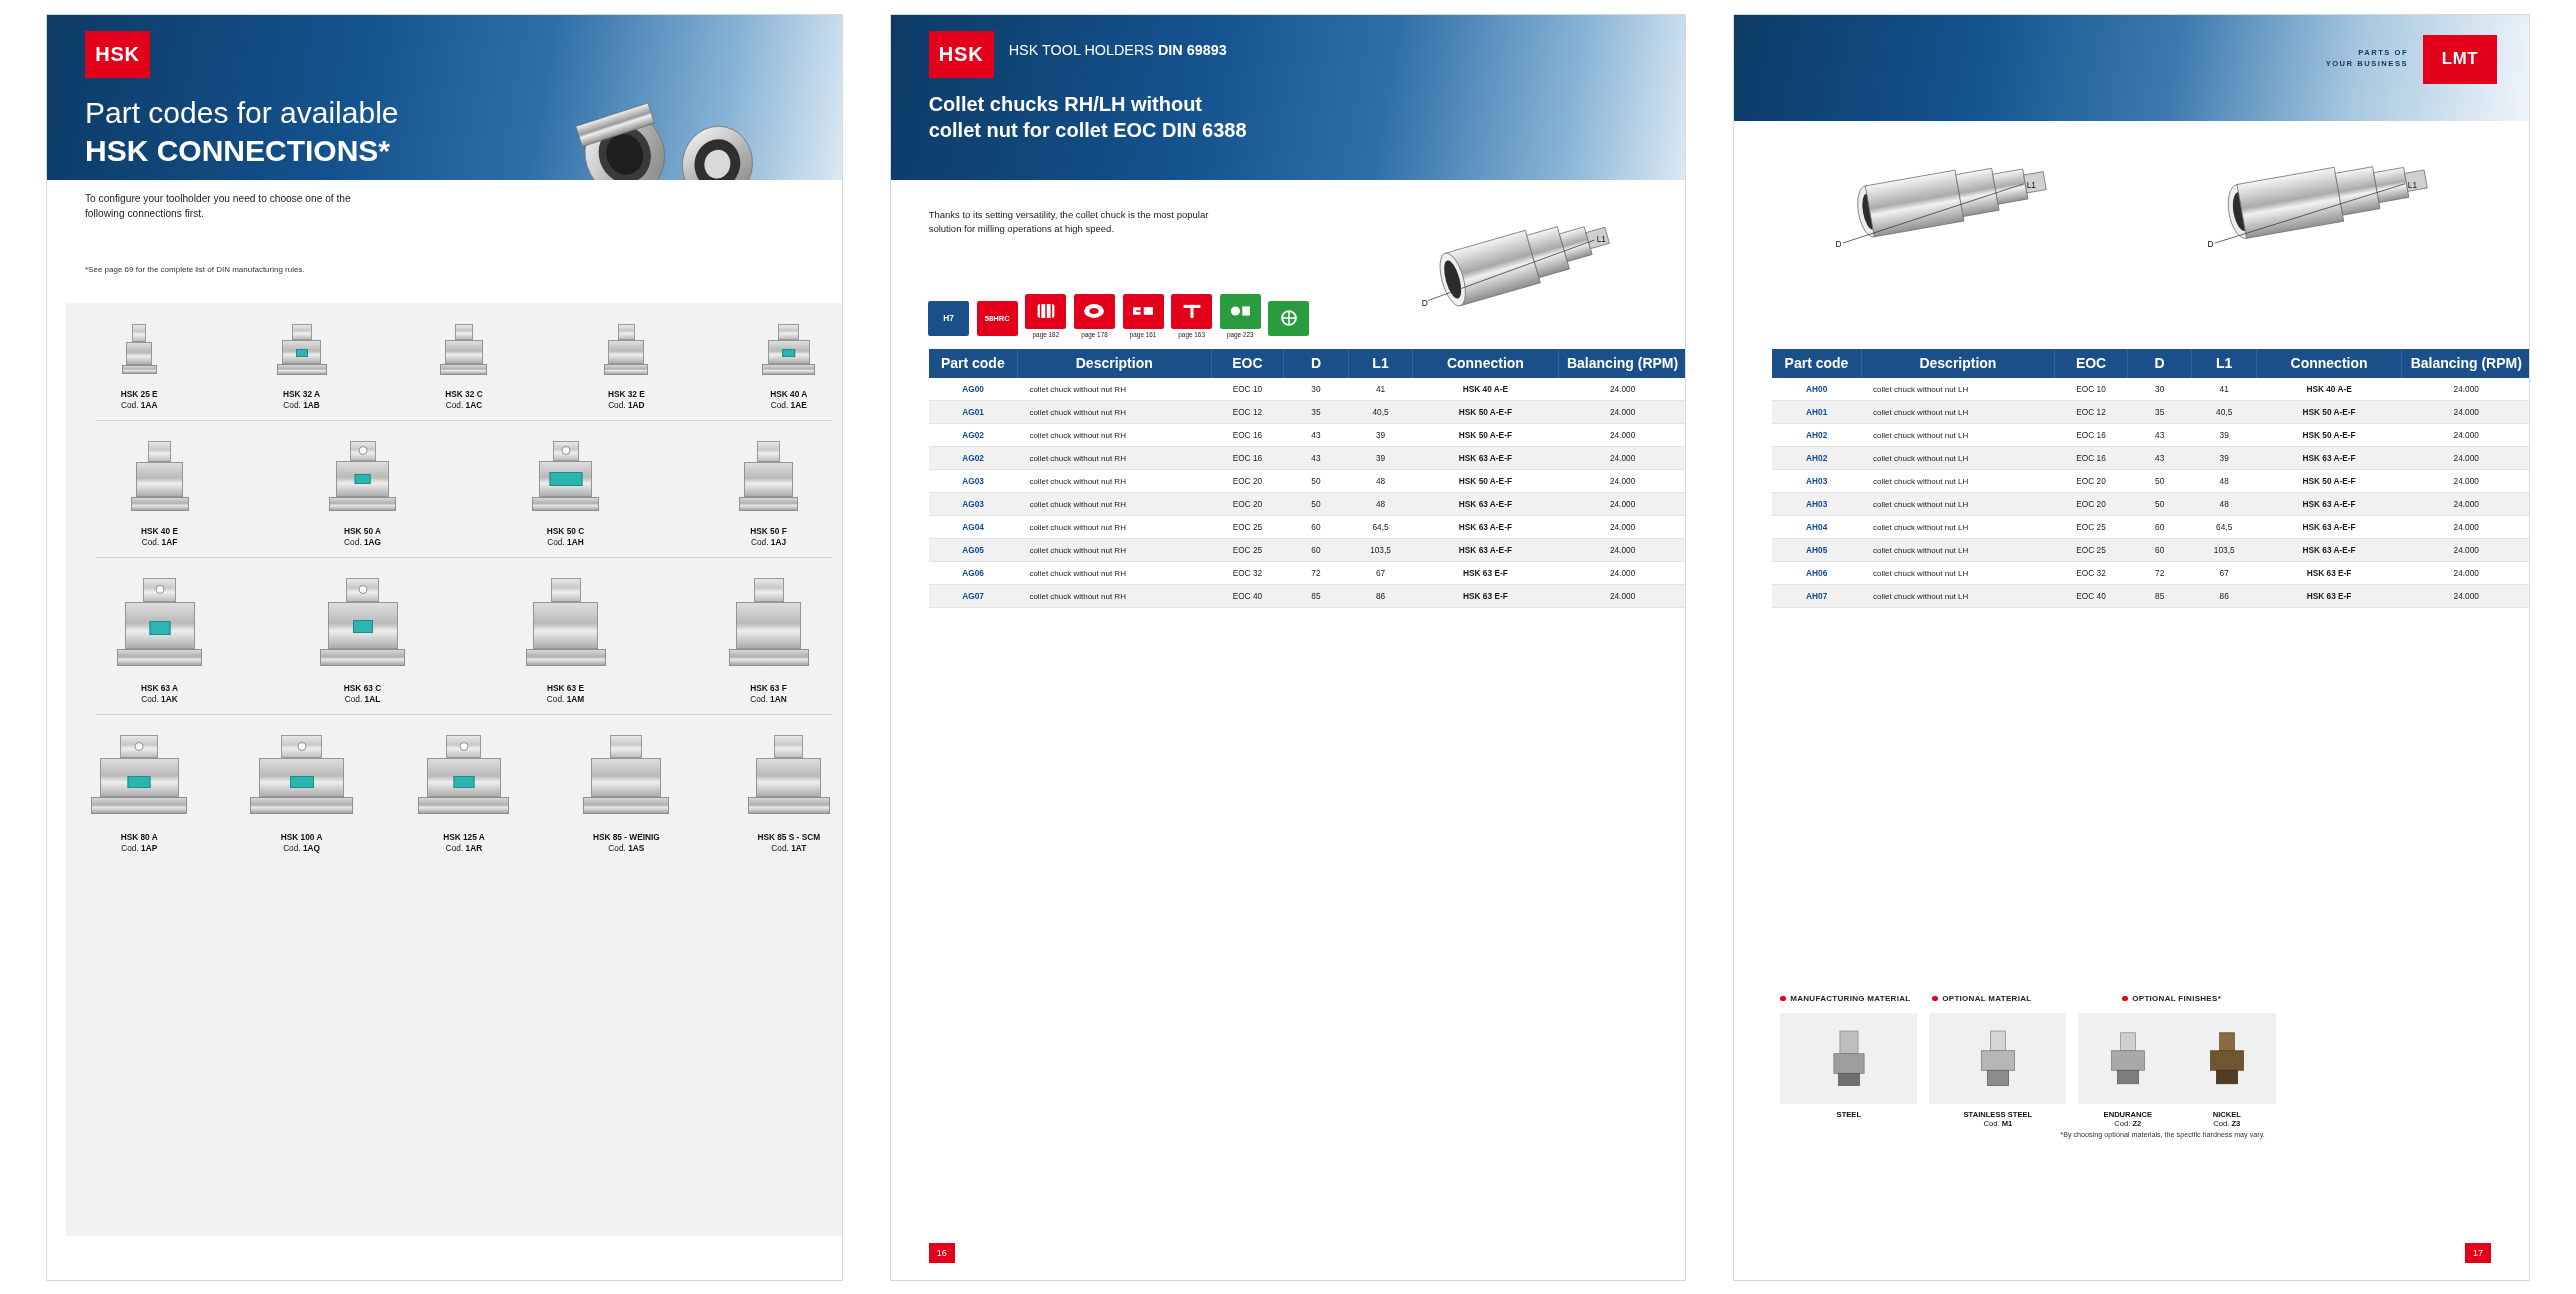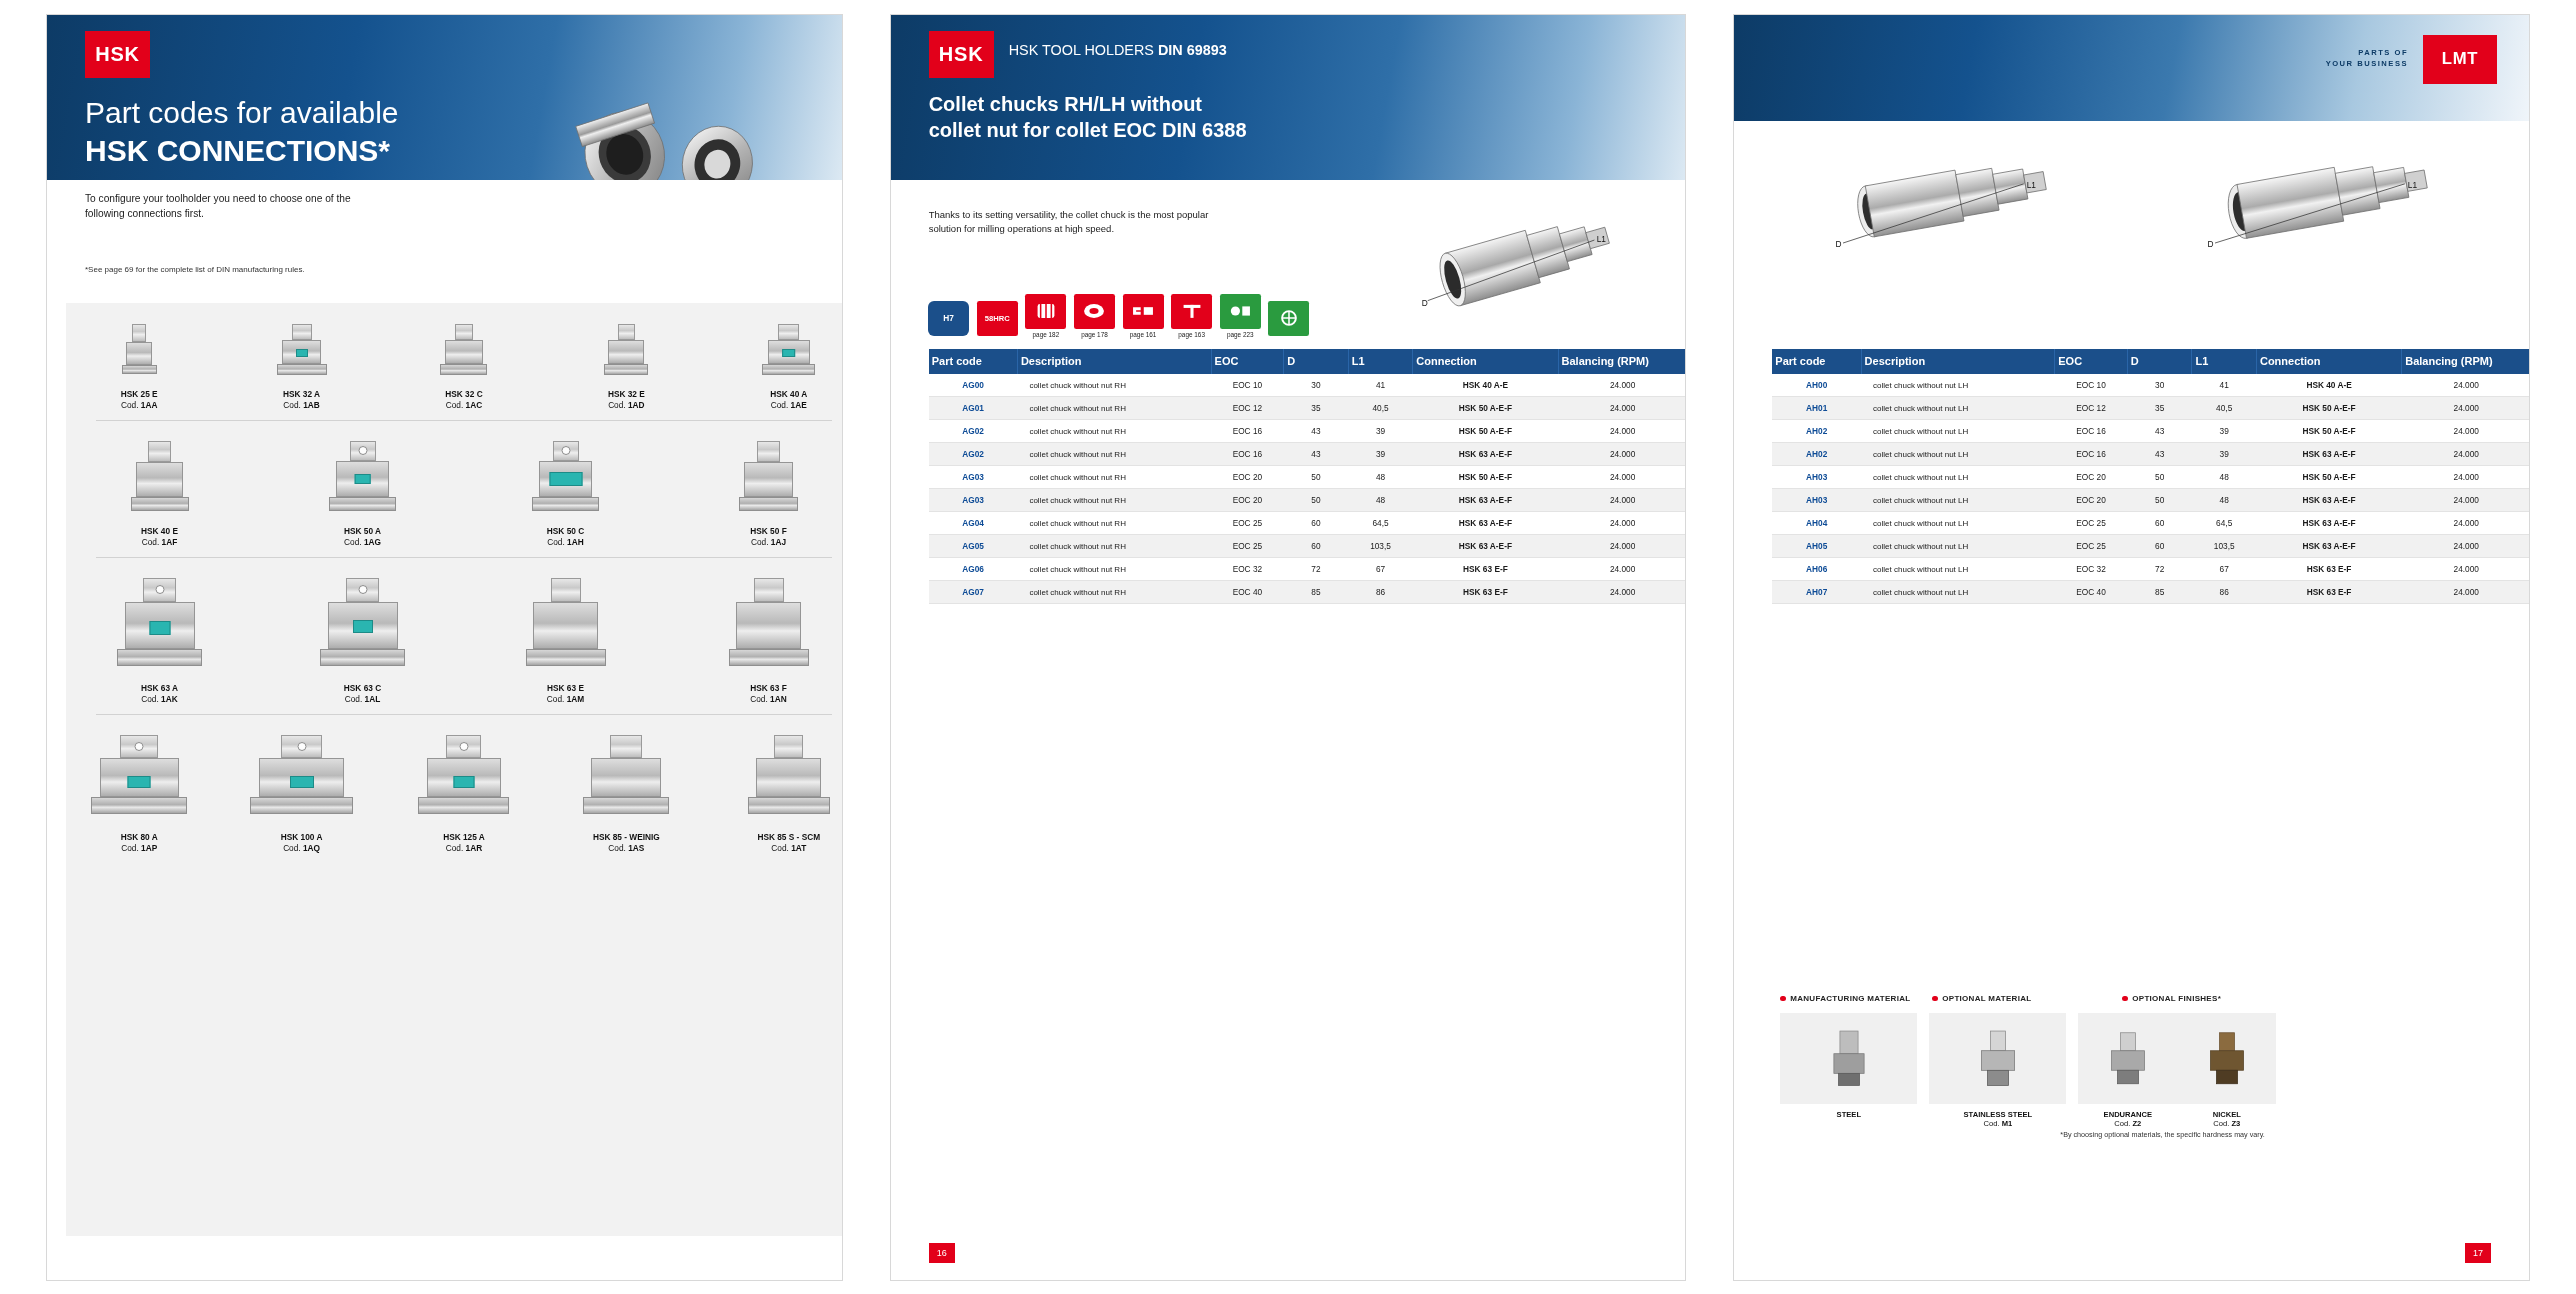--- a/index.html
+++ b/index.html
@@ -172,25 +172,25 @@
   table.spec {
     position: absolute;
     left: 38px;
     width: 759px;
     border-collapse: collapse;
     font-size: 8.3px;
   }
   table.spec th {
     background: #1b4f8a;
     color: #ffffff;
-    font-size: 11px;
+    font-size: 14px;
     font-weight: 700;
     padding: 6.8px 3px;
     border-right: 0.8px solid #2a65a8;
-    text-align: left;
+    text-align: center;
   }
   table.spec td {
     padding: 6px 3px;
     text-align: center;
     color: #1a1a1a;
     border-bottom: 0.8px solid #e3e3e3;
   }
   table.spec tr.alt td { background: #f1f1f1; }
   table.spec td.code { color: #0d4b96; font-weight: 700; }
   table.spec td.desc { text-align: left; padding-left: 12px; font-size: 8px; }
@@ -530,21 +530,21 @@
       <div class="p2-title">
         <div>Collet chucks RH/LH without</div>
         <div>collet nut for collet EOC DIN 6388</div>
       </div>
     </div>
 
     <div class="p2-intro">Thanks to its setting versatility, the collet chuck is the most popular solution for milling operations at high speed.</div>
 
     <div class="icon-row">
       <div class="ico-wrap">
-        <div class="ico" style="background:#1b4f8a;border-radius:6px;">H7</div>
+        <div class="ico" style="background:#1b4f8a;">H7</div>
         <div class="ico-cap"></div>
       </div>
       <div class="ico-wrap">
         <div class="ico" style="background:#e2001a;font-size:7.6px;">58HRC</div>
         <div class="ico-cap"></div>
       </div>
       <div class="ico-wrap">
         <div class="ico" style="background:#e2001a;">
           <svg width="26" height="20" viewBox="0 0 34 26">
               <rect x="6" y="4" width="22" height="18" rx="3" fill="#fff"></rect>

